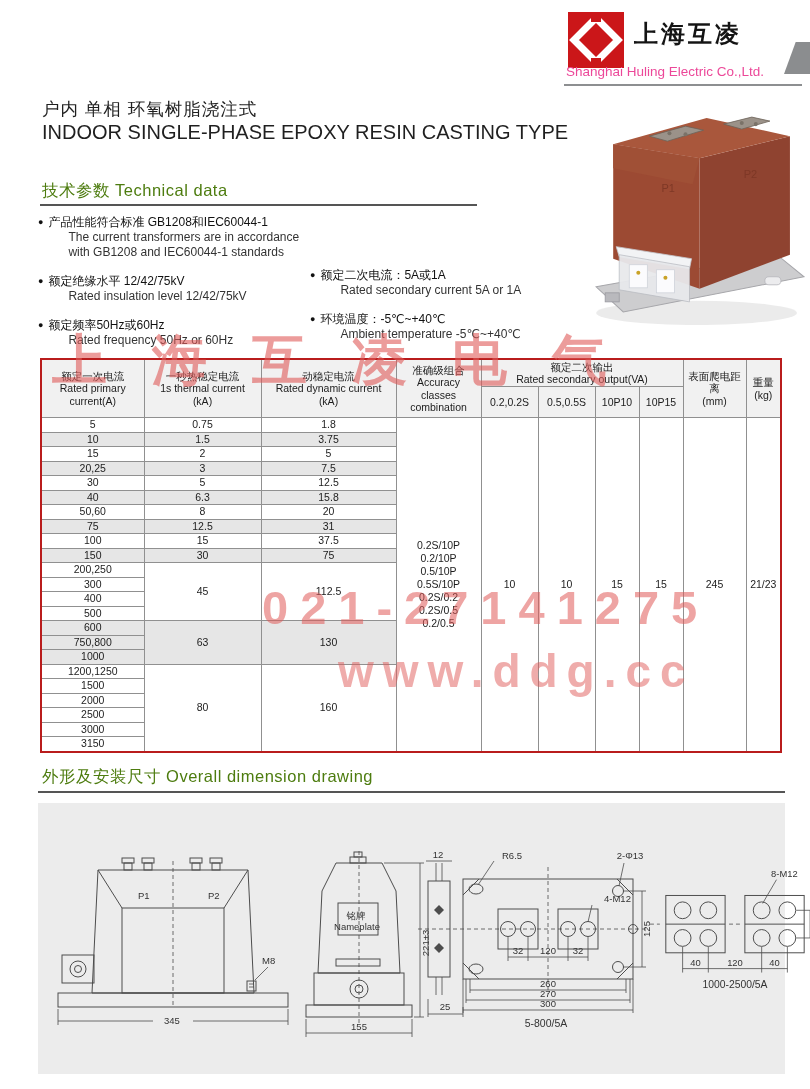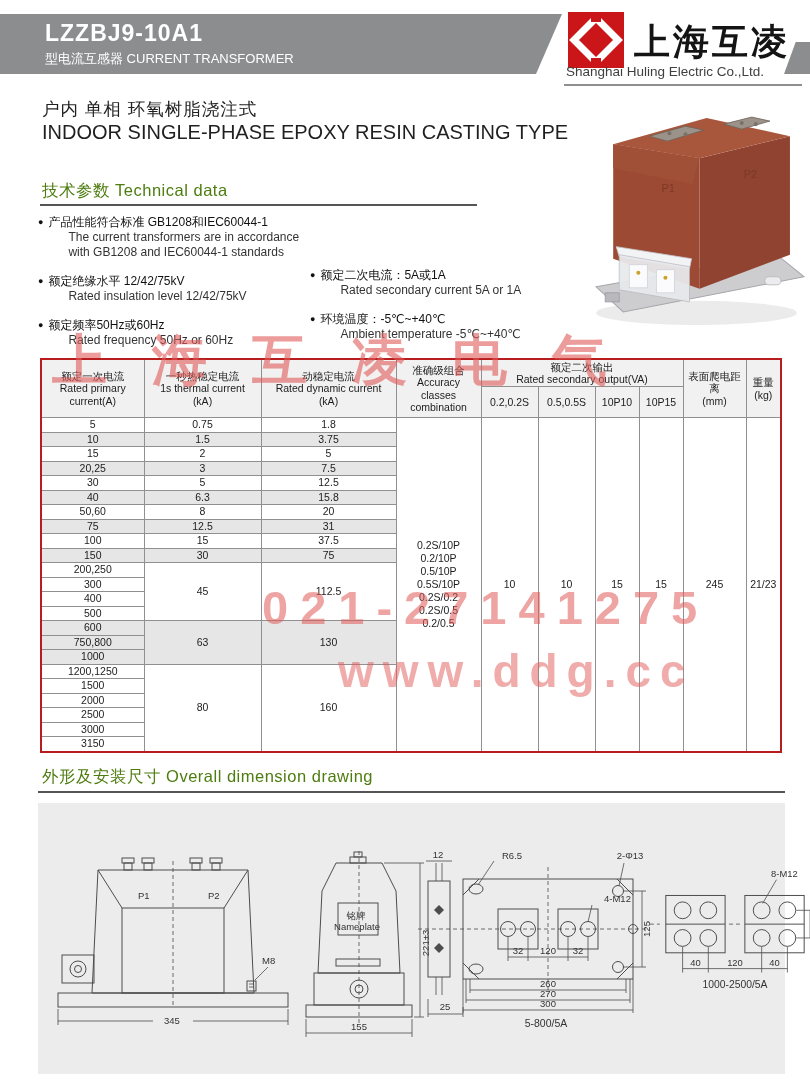--- a/index.html
+++ b/index.html
@@ -7,22 +7,22 @@
         font-family:"Liberation Sans","DejaVu Sans",sans-serif;color:#222;}
 
   
   .banner{position:absolute;left:0;top:14px;width:562px;height:60px;background:#8b8d8f;
           clip-path:polygon(0 0,100% 0,calc(100% - 26px) 100%,0 100%);color:#fff;}
   .banner-title{position:absolute;left:45px;top:6px;font-size:23px;font-weight:bold;letter-spacing:1px;}
   .banner-sub{position:absolute;left:45px;top:36px;font-size:13px;}
   .banner-tail{position:absolute;right:0;top:42px;width:26px;height:32px;background:#8b8d8f;
                clip-path:polygon(45% 0,100% 0,100% 100%,0 100%);}
   .logo-box{position:absolute;left:568px;top:12px;width:56px;height:56px;}
-  .brand-cn{position:absolute;left:634px;top:18px;font-size:36px;font-weight:600;color:#141414;letter-spacing:3px;white-space:nowrap;}
-  .brand-en{position:absolute;left:566px;top:64px;font-size:13.5px;color:#404040;white-space:nowrap;}
+  .brand-cn{position:absolute;left:634px;top:18px;font-size:24px;font-weight:600;color:#141414;letter-spacing:3px;white-space:nowrap;}
+  .brand-en{position:absolute;left:566px;top:64px;font-size:13.5px;color:#ec4899;white-space:nowrap;}
   .brand-rule{position:absolute;left:564px;top:84px;width:238px;height:2px;background:#8d8f91;}
 
   
   .intro-cn{position:absolute;left:42px;top:97px;font-size:17.5px;color:#1f1f1f;letter-spacing:1px;}
   .intro-en{position:absolute;left:42px;top:121px;font-size:20px;color:#1f1f1f;}
 
   .sec-heading{position:absolute;font-size:16.5px;color:#4d7c0f;letter-spacing:.5px;}
   .rule1{position:absolute;left:40px;top:204px;width:437px;height:1.5px;background:#555;}
   .rule2{position:absolute;left:38px;top:791px;width:747px;height:1.5px;background:#555;}
 
@@ -63,24 +63,20 @@
   .dwg line,.dwg path,.dwg rect,.dwg circle,.dwg ellipse,.dwg polygon{stroke:#4d4d4d;fill:none;stroke-width:1;}
   .dwg .dash{stroke-dasharray:4 3;stroke-width:.8;}
   .dwg .dim{stroke-width:.8;}
   .dwg .fillb{fill:#4d4d4d;stroke:none;}
 </style>
 </head>
 <body>
 
 <div class="page">
 
-  <div class="banner">
-    <div class="banner-title">LZZBJ9-10A1</div>
-    <div class="banner-sub">型电流互感器 CURRENT TRANSFORMER</div>
-  </div>
   <div class="banner-tail"></div>
 
   <div class="logo-box">
     <svg width="56" height="56" viewBox="0 0 56 56">
       <rect x="0" y="0" width="56" height="56" fill="#cb1619"></rect>
       <path d="M28,6 L50,28 L28,50 L6,28 Z" fill="none" stroke="#ffffff" stroke-width="7"></path>
       <rect x="23" y="0" width="10" height="10" fill="#cb1619"></rect>
       <rect x="23" y="46" width="10" height="10" fill="#cb1619"></rect>
     </svg>
   </div>

